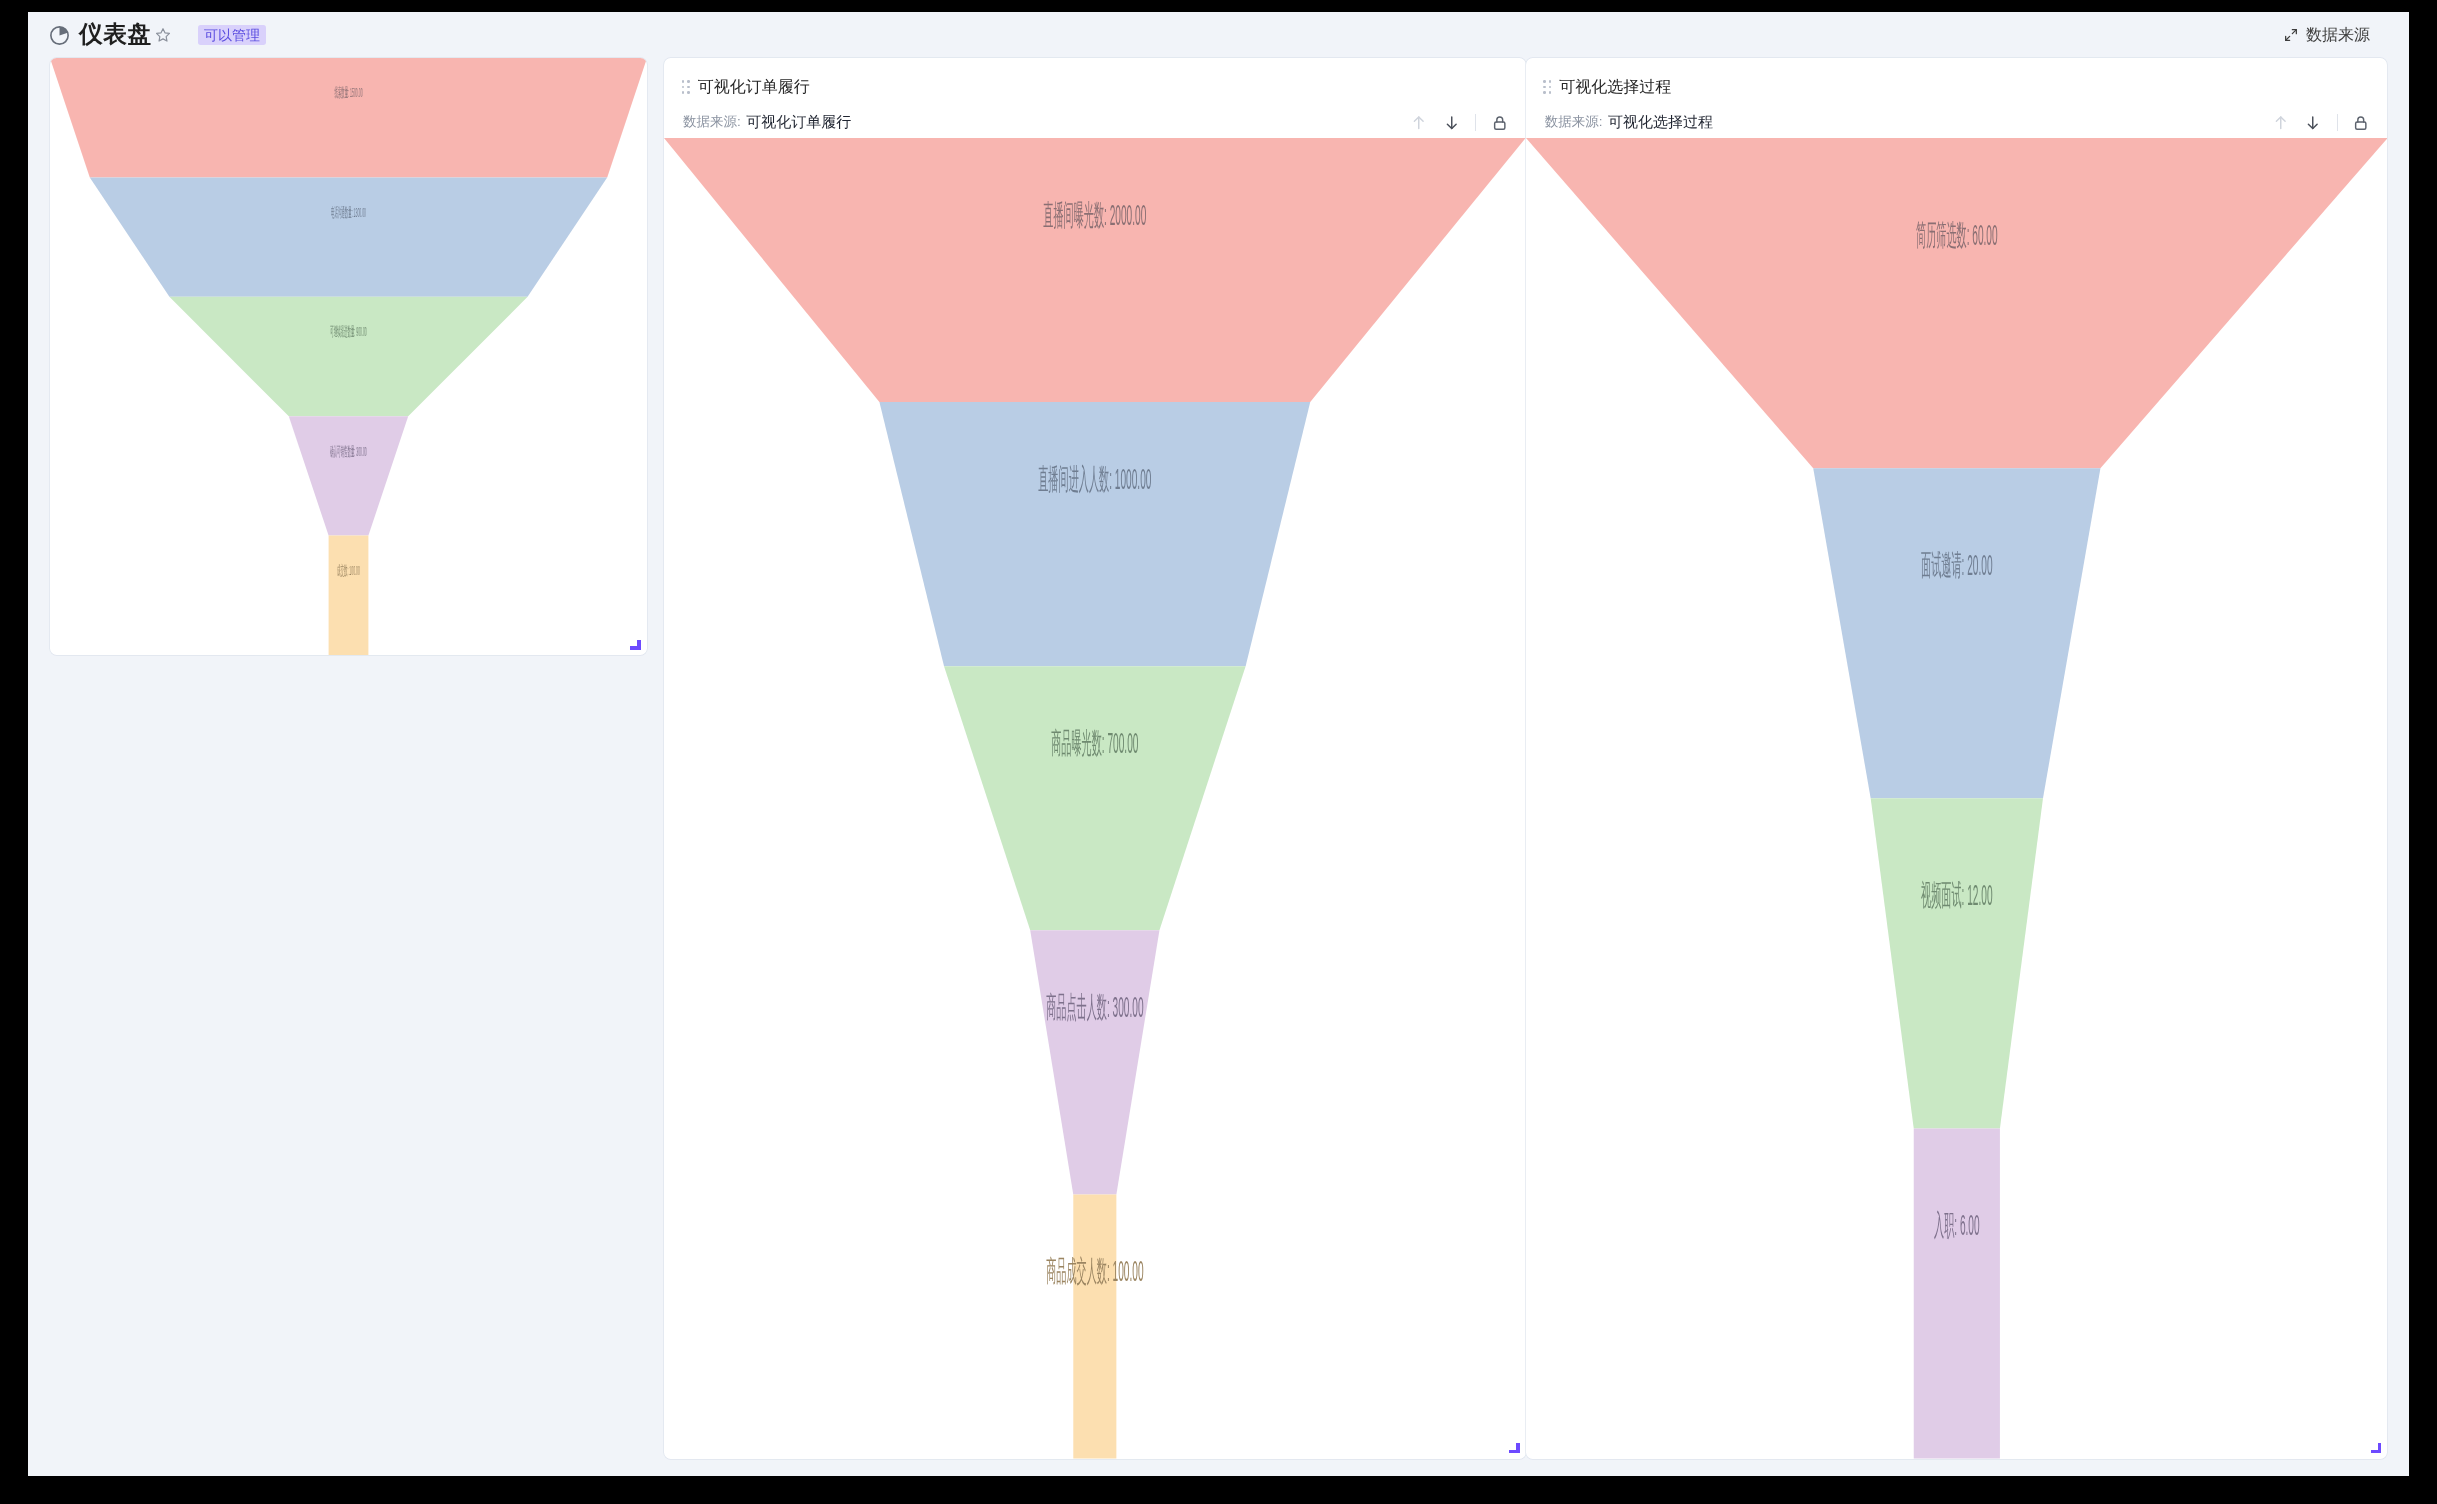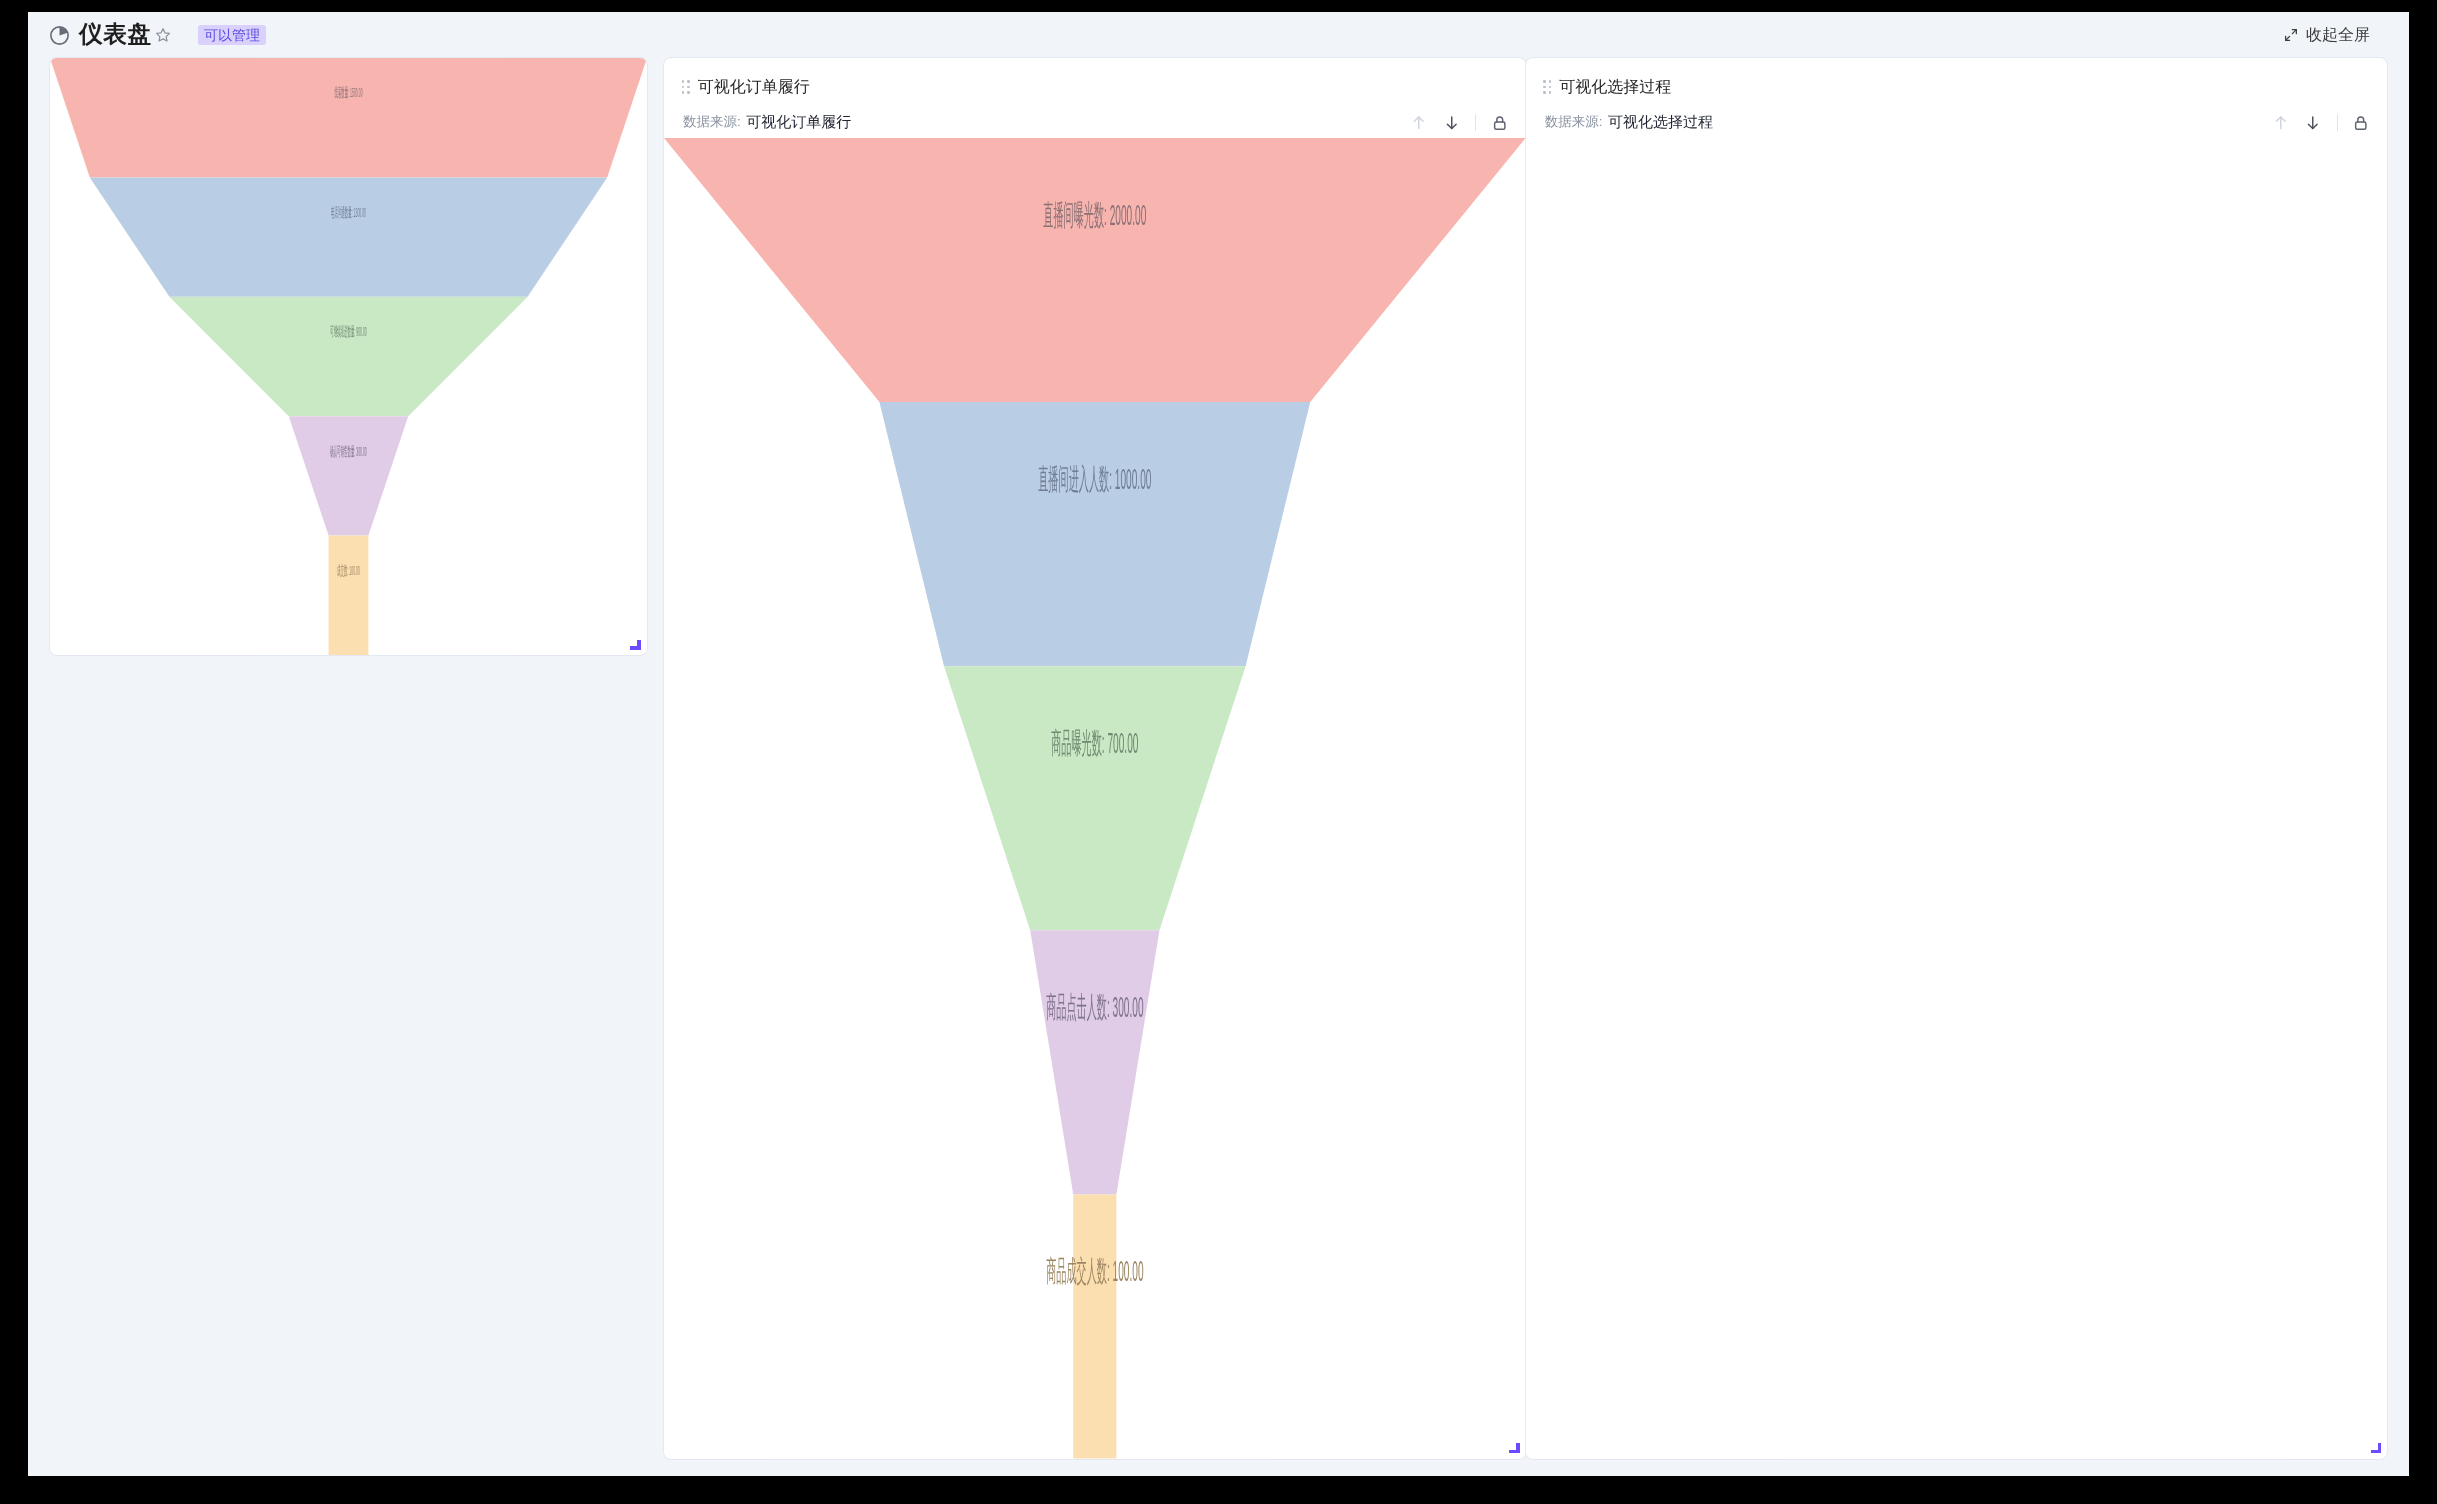--- a/index.html
+++ b/index.html
@@ -185,21 +185,21 @@
       </div>
       <div class="header-right">
         <span class="fs-icon">
           <svg viewBox="0 0 24 24" width="16" height="16" fill="none" stroke="#3d3d3d" stroke-width="1.9" stroke-linecap="round" stroke-linejoin="round">
             <polyline points="4,14 4,20 10,20"></polyline>
             <polyline points="20,10 20,4 14,4"></polyline>
             <line x1="4" y1="20" x2="10" y2="14"></line>
             <line x1="20" y1="4" x2="14" y2="10"></line>
           </svg>
         </span>
-        <span>收起全屏</span>
+        <span>数据来源</span>
       </div>
     </div>
 
     <div class="body">
 
       <div class="card card-top">
         <div class="funnel-wrap">
           <svg class="funnel-svg" viewBox="0 0 3468 886" preserveAspectRatio="none">
               <polygon points="0,0 3468,0 3236.8,177.2 231.20000000000005,177.2" fill="#f8b5b0"></polygon>
               <text x="1734" y="53.16" class="funnel-label" fill="#8a6f73">线索数量: 1500.00</text>
@@ -302,20 +302,32 @@
               </span>
               <span class="tool-sep"></span>
               <span class="tool-ic">
                 <svg viewBox="0 0 24 24" width="17.5" height="17.5" fill="none" stroke="#5c626d" stroke-width="2" stroke-linecap="round" stroke-linejoin="round">
                   <rect x="5" y="11" width="14" height="10" rx="2"></rect>
                   <path d="M8 11V8a4 4 0 0 1 8 0v3"></path>
                 </svg>
               </span>
             </span>
           </div>
+          <div class="funnel-wrap" style="height:calc(100% - 80px)">
+            <svg class="funnel-svg" viewBox="0 0 1700 900" preserveAspectRatio="none">
+                <polygon points="0,0 1700,0 1133.3333333333333,225 566.6666666666667,225" fill="#f8b5b0"></polygon>
+                <text x="850" y="67.5" class="funnel-label" fill="#8a6f73">简历筛选数: 60.00</text>
+                <polygon points="566.6666666666667,225 1133.3333333333333,225 1020,450 680,450" fill="#b9cde5"></polygon>
+                <text x="850" y="292.5" class="funnel-label" fill="#6f7d91">面试邀请: 20.00</text>
+                <polygon points="680,450 1020,450 935,675 765,675" fill="#c9e8c4"></polygon>
+                <text x="850" y="517.5" class="funnel-label" fill="#6f8a70">视频面试: 12.00</text>
+                <polygon points="765,675 935,675 935,900 765,900" fill="#e0cce7"></polygon>
+                <text x="850" y="742.5" class="funnel-label" fill="#7e718c">入职: 6.00</text>
+              </svg>
+          </div>
           <div class="resize-handle"></div>
         </div>
 
       </div>
     </div>
   </div>
 </div>
 
 
 </body></html>

